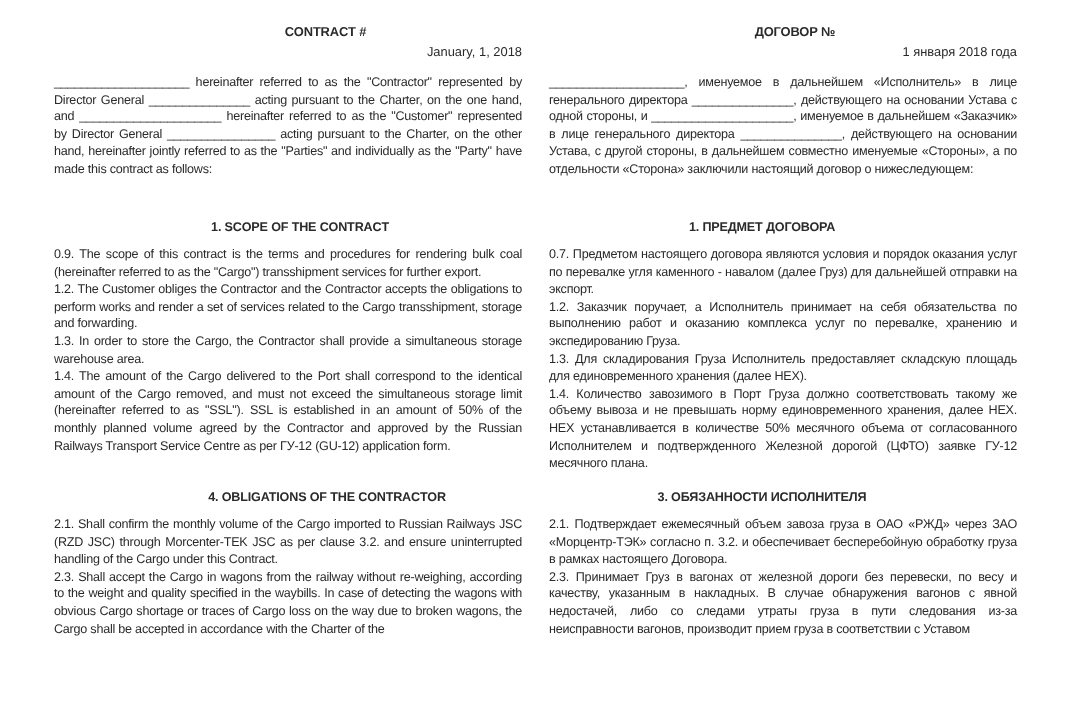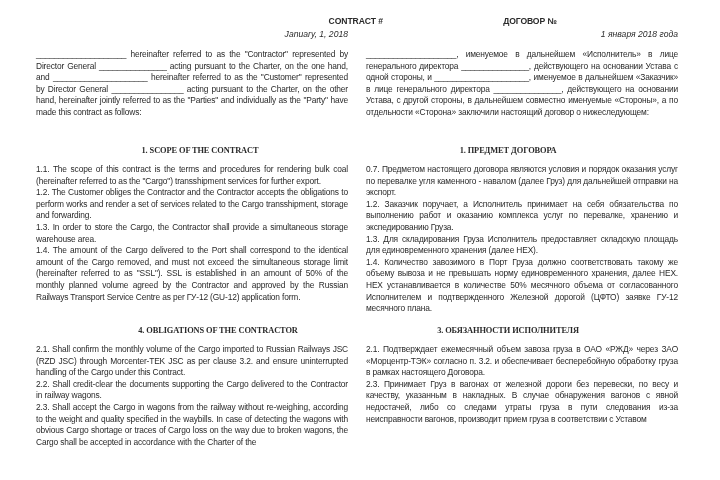--- a/index.html
+++ b/index.html
@@ -3,58 +3,57 @@
 <meta charset="utf-8">
 <style>
   html, body { margin: 0; padding: 0; background: #ffffff; }
   body { width: 720px; height: 480px; overflow: hidden; position: relative;
          font-family: "Liberation Sans", sans-serif; color: #2a2a2a; }
   .col { position: absolute; top: 0; width: 312px; }
   .col.left { left: 36px; }
   .col.right { left: 366px; }
   .title { position: absolute; top: 16px; width: 100%; text-align: center;
            font-weight: bold; font-size: 8.6px; letter-spacing: -0.1px; }
-  .col.left .title { left: 35px; text-align: right; }
+  .col.left .title { left: 25px; }
   .col.right .title { left: 8px; }
-  .date { position: absolute; top: 29px; right: 0; font-size: 8.6px; font-style: italic; }
+  .date { position: absolute; top: 29px; right: 0; font-size: 8.6px; }
   .para { position: absolute; left: 0; width: 312px; font-size: 8.4px;
           line-height: 11.6px; text-align: justify; letter-spacing: -0.15px; }
   .para p { margin: 0; }
   .preamble { top: 49px; }
   .heading { position: absolute; width: 100%; text-align: center;
-             font-weight: bold; font-size: 8.4px; letter-spacing: -0.1px; font-family: Liberation Serif, serif; }
+             font-weight: bold; font-size: 8.4px; letter-spacing: -0.1px; }
   .sec1-h { top: 146px; }
   .sec1 { top: 164px; }
   .sec2-h { top: 326px; }
   .sec2 { top: 344px; }
   .col.right .sec1-h { left: -14px; }
   .col.right .sec2-h { left: -14px; }
   .col.left .sec1-h { left: 8px; }
   .col.left .sec2-h { left: 26px; }
 </style>
 </head>
 <body>
 
 <div class="col left">
   <div class="title">CONTRACT #</div>
   <div class="date">January, 1, 2018</div>
   <div class="para preamble">
     <p>____________________ hereinafter referred to as the "Contractor" represented by Director General _______________ acting pursuant to the Charter, on the one hand, and _____________________ hereinafter referred to as the "Customer" represented by Director General ________________ acting pursuant to the Charter, on the other hand, hereinafter jointly referred to as the "Parties" and individually as the "Party" have made this contract as follows:</p>
   </div>
   <div class="heading sec1-h">1.    SCOPE OF THE CONTRACT</div>
   <div class="para sec1">
-    <p>1.1. The scope of this contract is the terms and procedures for rendering bulk coal (hereinafter referred to as the "Cargo") transshipment services for further export.</p>
+    <p>0.9. The scope of this contract is the terms and procedures for rendering bulk coal (hereinafter referred to as the "Cargo") transshipment services for further export.</p>
     <p>1.2. The Customer obliges the Contractor and the Contractor accepts the obligations to perform works and render a set of services related to the Cargo transshipment, storage and forwarding.</p>
     <p>1.3. In order to store the Cargo, the Contractor shall provide a simultaneous storage warehouse area.</p>
     <p>1.4. The amount of the Cargo delivered to the Port shall correspond to the identical amount of the Cargo removed, and must not exceed the simultaneous storage limit (hereinafter referred to as "SSL"). SSL is established in an amount of 50% of the monthly planned volume agreed by the Contractor and approved by the Russian Railways Transport Service Centre as per ГУ-12 (GU-12) application form.</p>
   </div>
   <div class="heading sec2-h">4.    OBLIGATIONS OF THE CONTRACTOR</div>
   <div class="para sec2">
     <p>2.1. Shall confirm the monthly volume of the Cargo imported to Russian Railways JSC (RZD JSC) through Morcenter-TEK JSC as per clause 3.2. and ensure uninterrupted handling of the Cargo under this Contract.</p>
-    <p>2.2. Shall credit-clear the documents supporting the Cargo delivered to the Contractor in railway wagons.</p>
     <p>2.3. Shall accept the Cargo in wagons from the railway without re-weighing, according to the weight and quality specified in the waybills. In case of detecting the wagons with obvious Cargo shortage or traces of Cargo loss on the way due to broken wagons, the Cargo shall be accepted in accordance with the Charter of the</p>
   </div>
 </div>
 
 <div class="col right">
   <div class="title">ДОГОВОР №</div>
   <div class="date">1 января 2018 года</div>
   <div class="para preamble">
     <p>____________________, именуемое в дальнейшем «Исполнитель» в лице генерального директора _______________, действующего на основании Устава с одной стороны, и _____________________, именуемое в дальнейшем «Заказчик» в лице генерального директора _______________, действующего на основании Устава, с другой стороны, в дальнейшем совместно именуемые «Стороны», а по отдельности «Сторона» заключили настоящий договор о нижеследующем:</p>
   </div>

